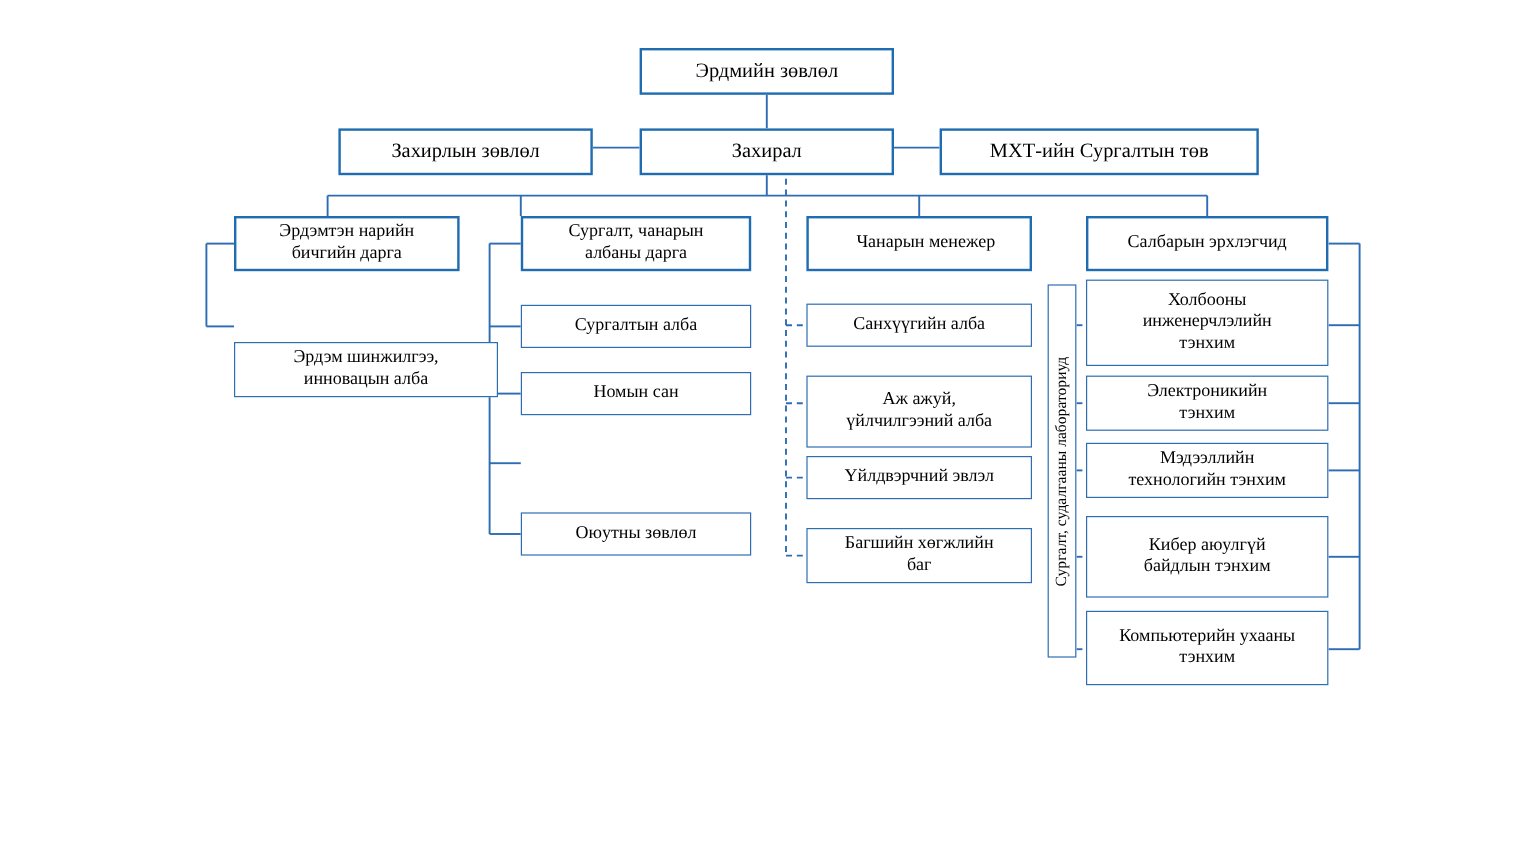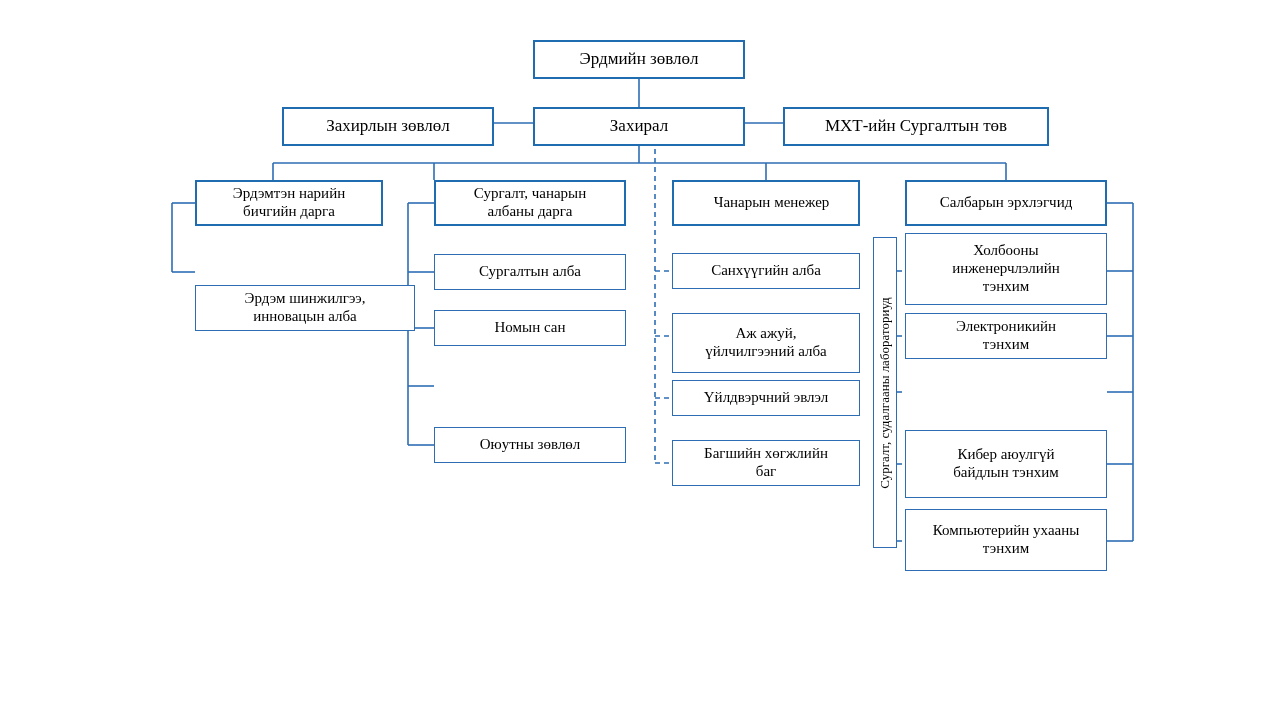--- a/index.html
+++ b/index.html
@@ -189,20 +189,24 @@
   </div>
   <div class="node fs15" style="left:905px; top:233px; width:202px; height:72px;">
     <span class="txt">Холбооны
 инженерчлэлийн
 тэнхим</span>
   </div>
   <div class="node fs15" style="left:905px; top:313px; width:202px; height:46px;">
     <span class="txt">Электроникийн
 тэнхим</span>
   </div>
+  <div class="node fs15" style="left:905px; top:369px; width:202px; height:46px;">
+    <span class="txt">Мэдээллийн
+технологийн тэнхим</span>
+  </div>
   <div class="node fs15" style="left:905px; top:430px; width:202px; height:68px;">
     <span class="txt">Кибер аюулгүй
 байдлын тэнхим</span>
   </div>
   <div class="node fs15" style="left:905px; top:509px; width:202px; height:62px;">
     <span class="txt">Компьютерийн ухааны
 тэнхим</span>
   </div>
 
 </div>

